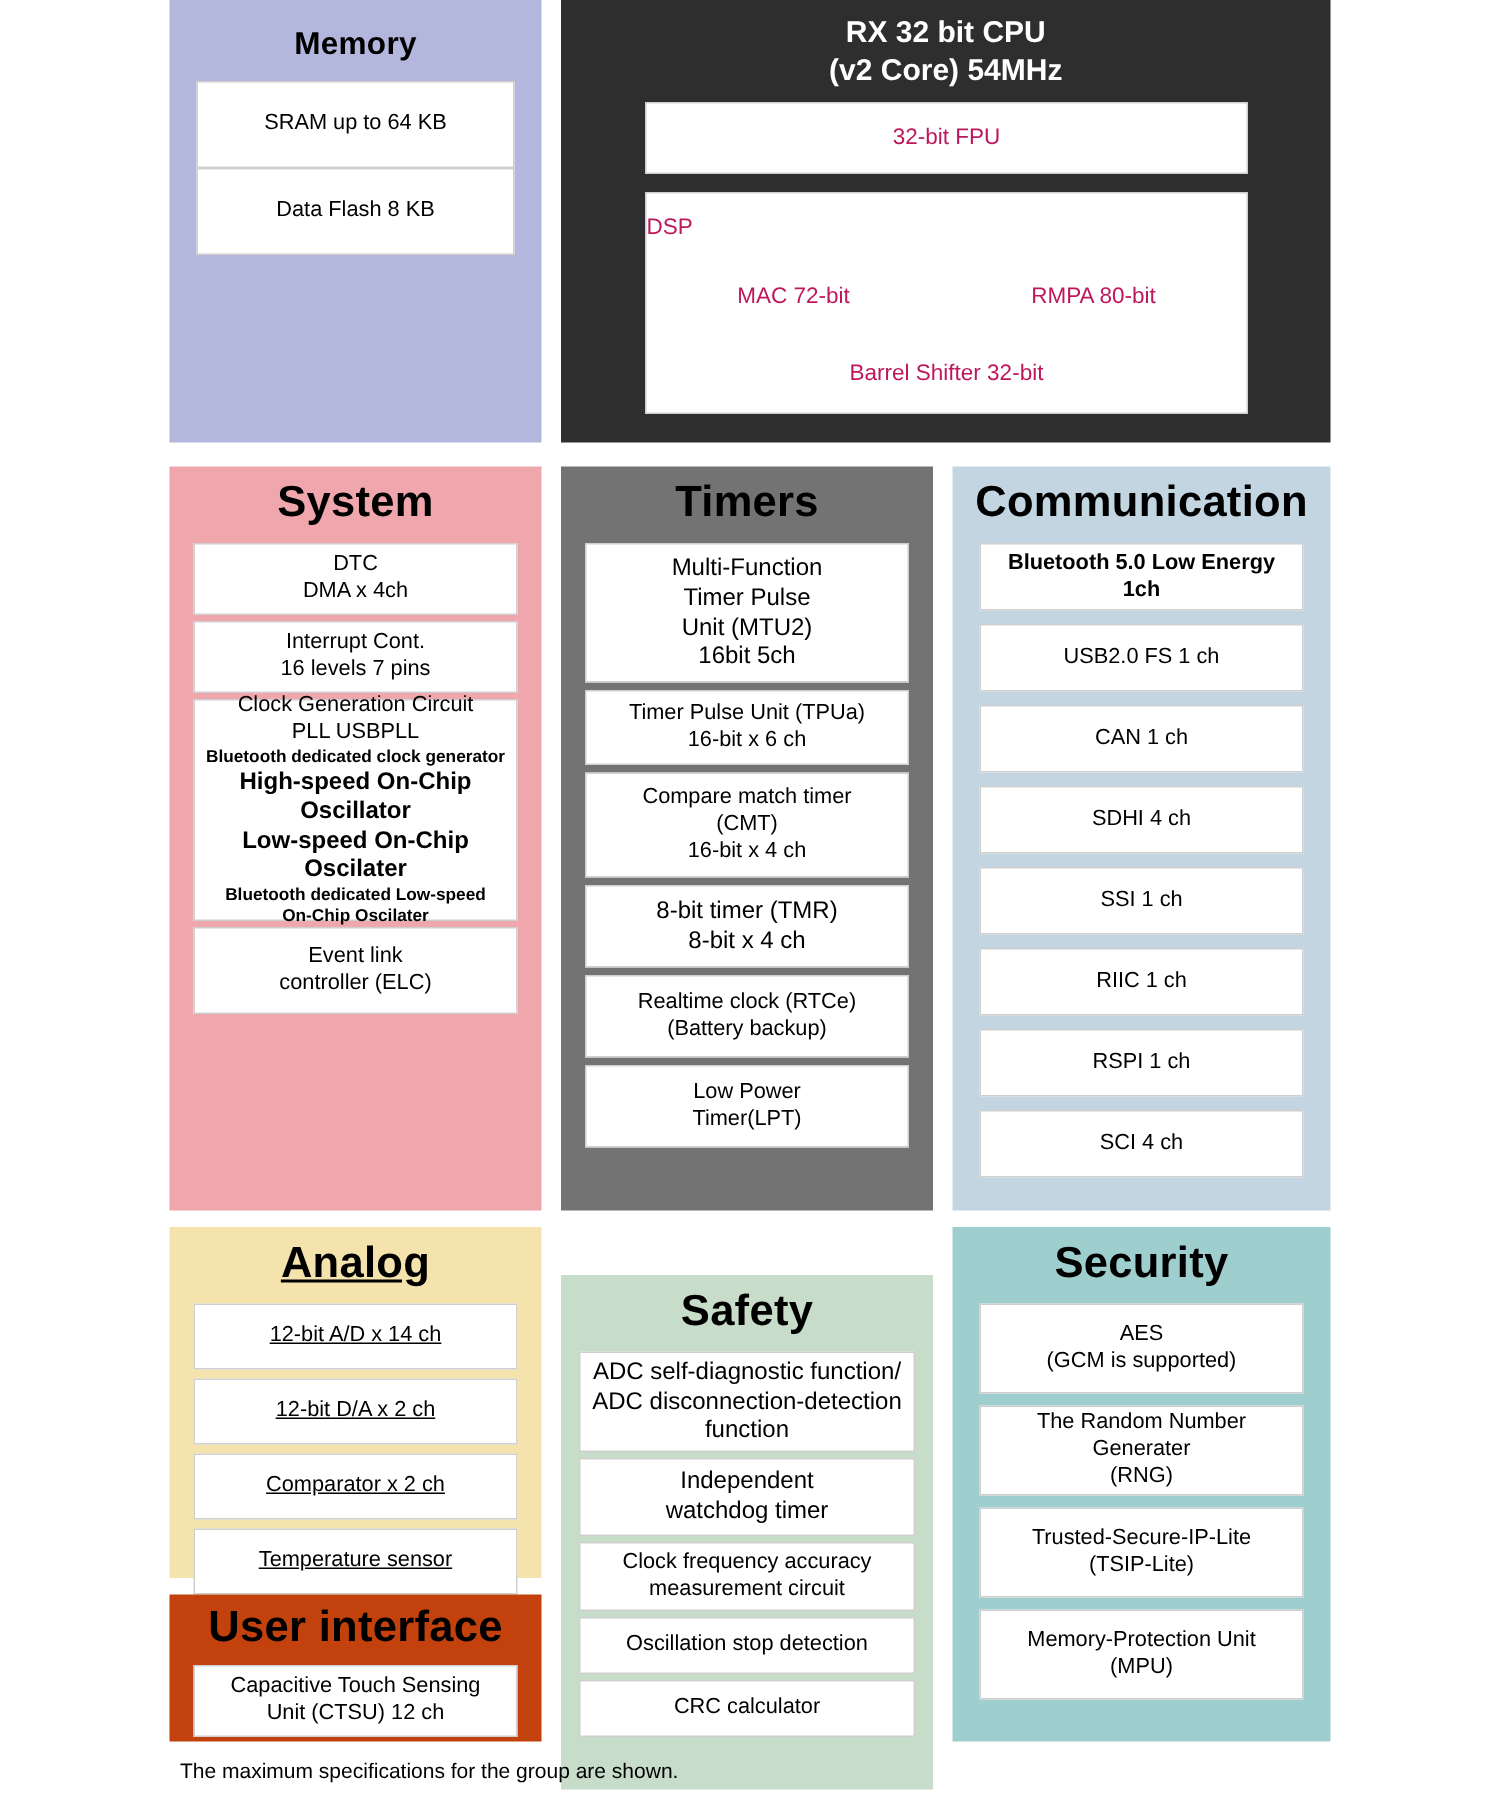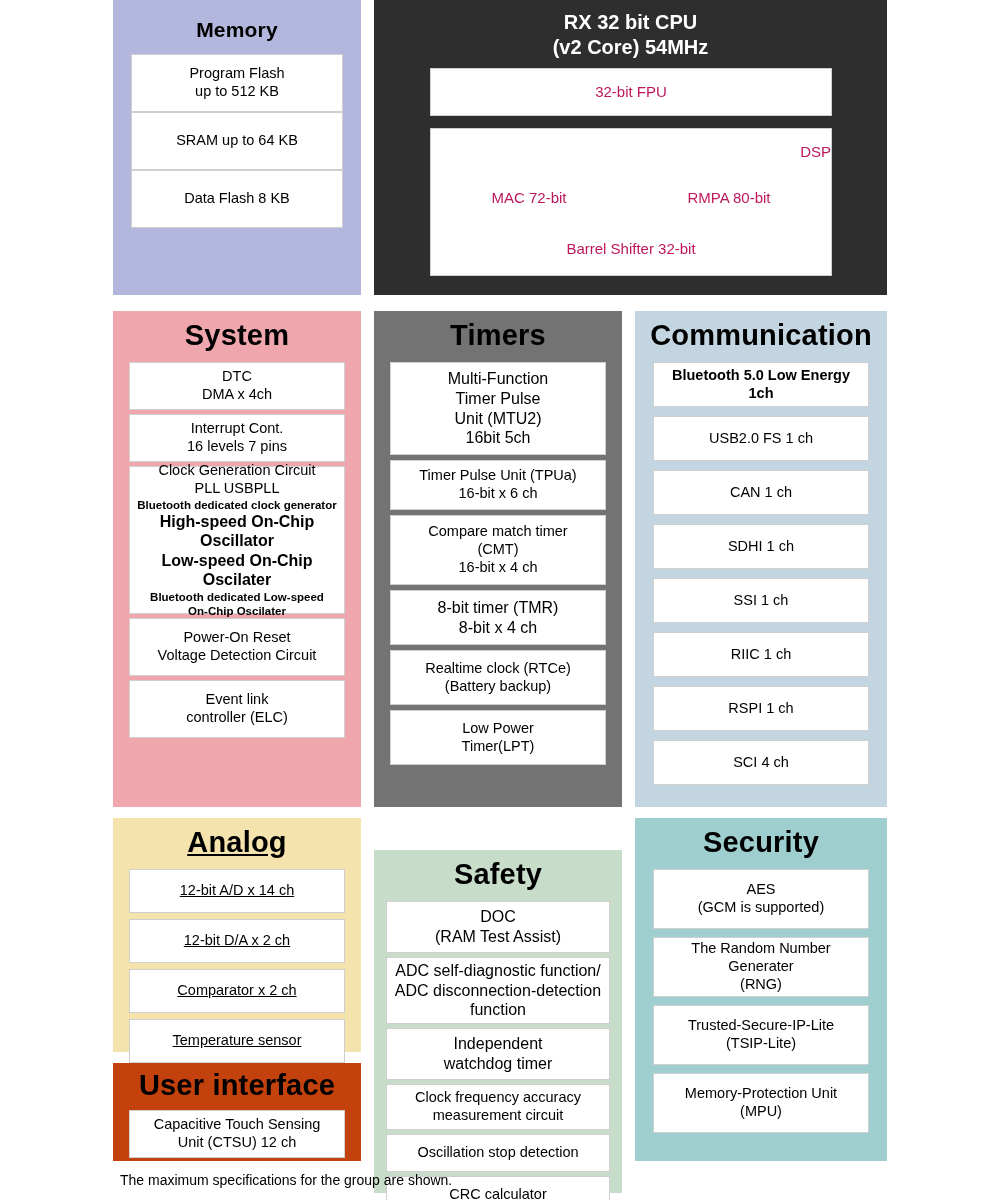--- a/index.html
+++ b/index.html
@@ -73,21 +73,21 @@
   #cpu .cell { color: #be185d; }
   #cpu .fpu {
     position: absolute; left: 56px; top: 68px; width: 402px; height: 48px;
     font-size: 15px;
   }
   #cpu .dsp {
     position: absolute; left: 56px; top: 128px; width: 402px; height: 148px;
     display: block; padding: 0;
   }
   #cpu .dsp .dsp-label {
-    margin-top: 14px; font-size: 15px; text-align: right;
+    margin-top: 14px; font-size: 15px; text-align: left;
   }
   #cpu .dsp .dsp-row {
     margin-top: 28px;
     display: flex;
     justify-content: space-around;
     font-size: 15px;
   }
   #cpu .dsp .dsp-bottom {
     margin-top: 32px; text-align: center; font-size: 15px;
   }
@@ -163,24 +163,20 @@
   .bold { font-weight: bold; }
 </style>
 </head>
 <body>
 
 <div class="canvas">
 
   <div class="block" id="memory">
     <div class="block-title">Memory</div>
     <div class="cells">
-      <div class="cell">
-        <span class="ln">Program Flash</span>
-        <span class="ln">up to 512 KB</span>
-      </div>
       <div class="cell">
         <span class="ln">SRAM up to 64 KB</span>
       </div>
       <div class="cell">
         <span class="ln">Data Flash 8 KB</span>
       </div>
     </div>
   </div>
 
   <div class="block" id="cpu">
@@ -215,24 +211,20 @@
       <div class="cell" style="height:148px">
         <span class="ln">Clock Generation Circuit</span>
         <span class="ln">PLL USBPLL</span>
         <span class="ln xsmall bold">Bluetooth dedicated clock generator</span>
         <span class="ln bigger bold">High-speed On-Chip Oscillator</span>
         <span class="ln bigger bold">Low-speed On-Chip Oscilater</span>
         <span class="ln xsmall bold">Bluetooth dedicated Low-speed</span>
         <span class="ln xsmall bold">On-Chip Oscilater</span>
       </div>
       <div class="cell" style="height:58px">
-        <span class="ln">Power-On Reset</span>
-        <span class="ln">Voltage Detection Circuit</span>
-      </div>
-      <div class="cell" style="height:58px">
         <span class="ln">Event link</span>
         <span class="ln">controller (ELC)</span>
       </div>
     </div>
   </div>
 
   <div class="block" id="timers">
     <div class="block-title">Timers</div>
     <div class="cells">
       <div class="cell" style="height:93px">
@@ -272,21 +264,21 @@
         <span class="ln bold">Bluetooth 5.0 Low Energy</span>
         <span class="ln bold">1ch</span>
       </div>
       <div class="cell">
         <span class="ln">USB2.0 FS 1 ch</span>
       </div>
       <div class="cell">
         <span class="ln">CAN 1 ch</span>
       </div>
       <div class="cell">
-        <span class="ln">SDHI 1 ch</span>
+        <span class="ln">SDHI 4 ch</span>
       </div>
       <div class="cell">
         <span class="ln">SSI 1 ch</span>
       </div>
       <div class="cell">
         <span class="ln">RIIC 1 ch</span>
       </div>
       <div class="cell">
         <span class="ln">RSPI 1 ch</span>
       </div>
@@ -310,24 +302,20 @@
       </div>
       <div class="cell">
         <span class="ln">Temperature sensor</span>
       </div>
     </div>
   </div>
 
   <div class="block" id="safety">
     <div class="block-title">Safety</div>
     <div class="cells">
-      <div class="cell" style="height:52px">
-        <span class="ln bigger">DOC</span>
-        <span class="ln bigger">(RAM Test Assist)</span>
-      </div>
       <div class="cell" style="height:67px">
         <span class="ln bigger">ADC self-diagnostic function/</span>
         <span class="ln bigger">ADC disconnection-detection</span>
         <span class="ln bigger">function</span>
       </div>
       <div class="cell" style="height:52px">
         <span class="ln bigger">Independent</span>
         <span class="ln bigger">watchdog timer</span>
       </div>
       <div class="cell" style="height:46px">

